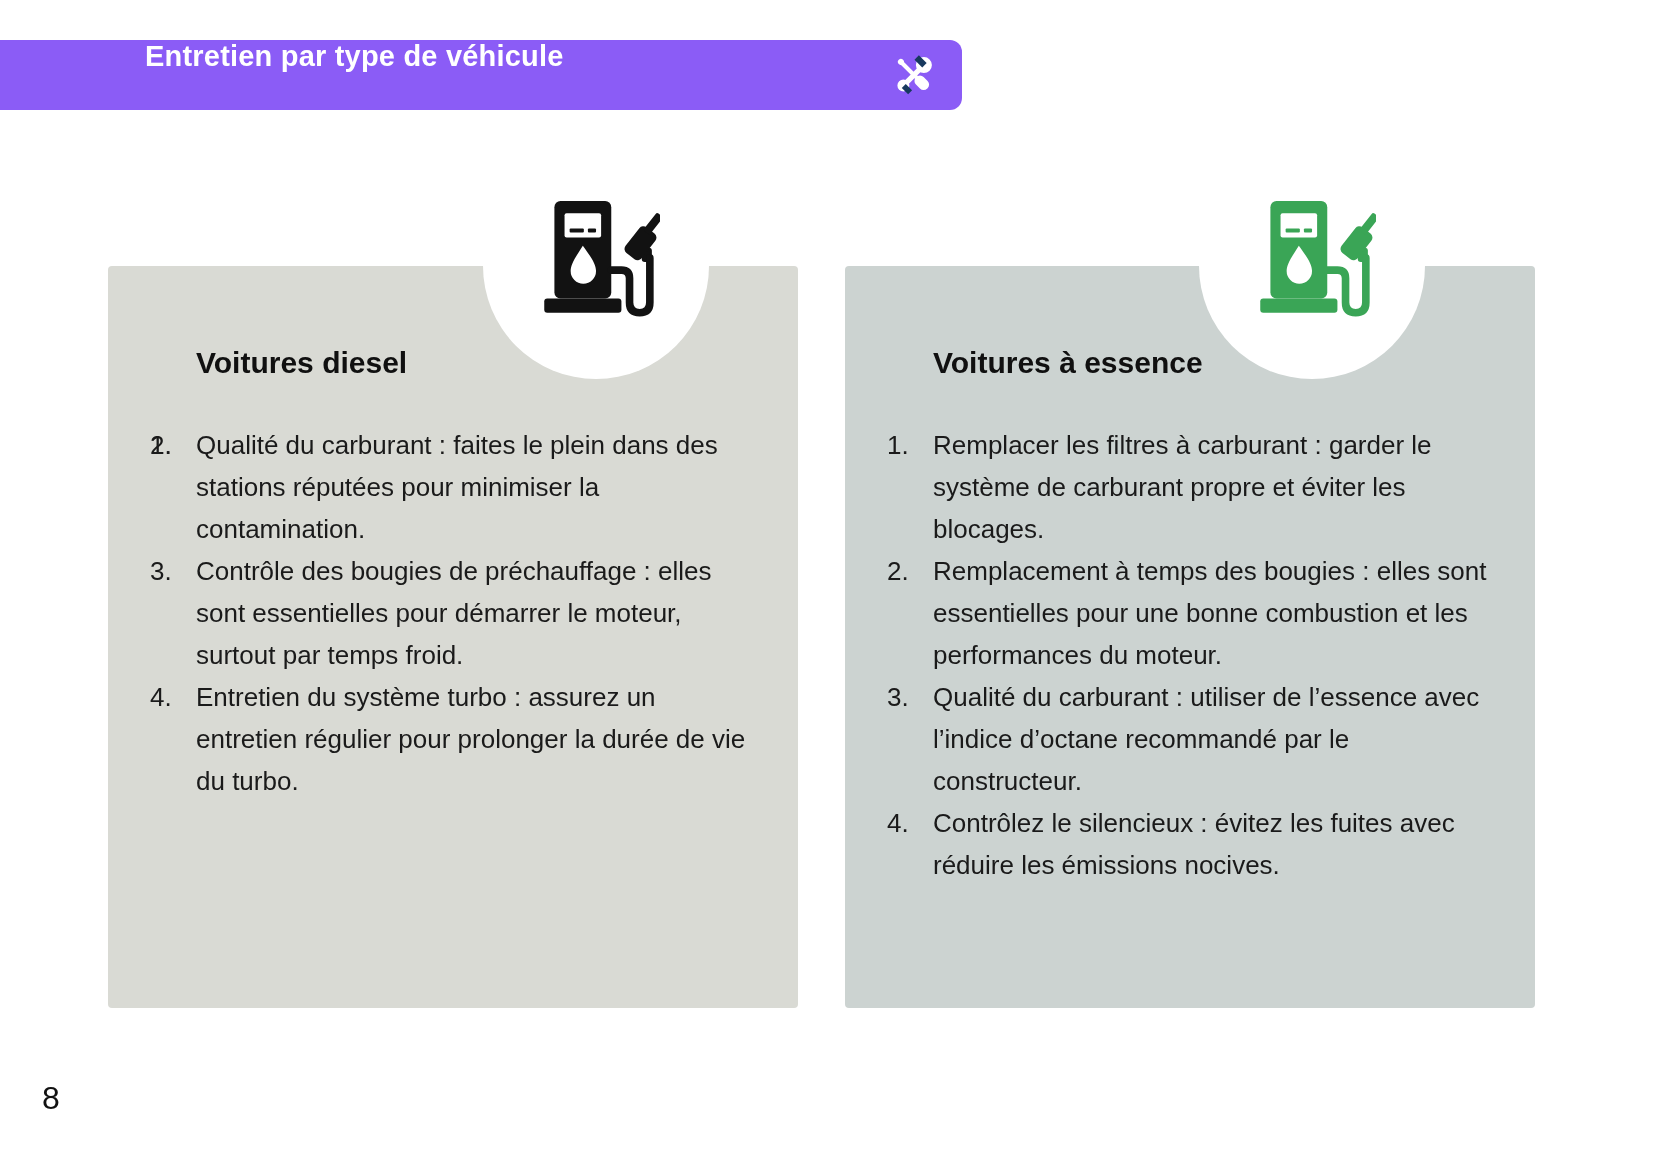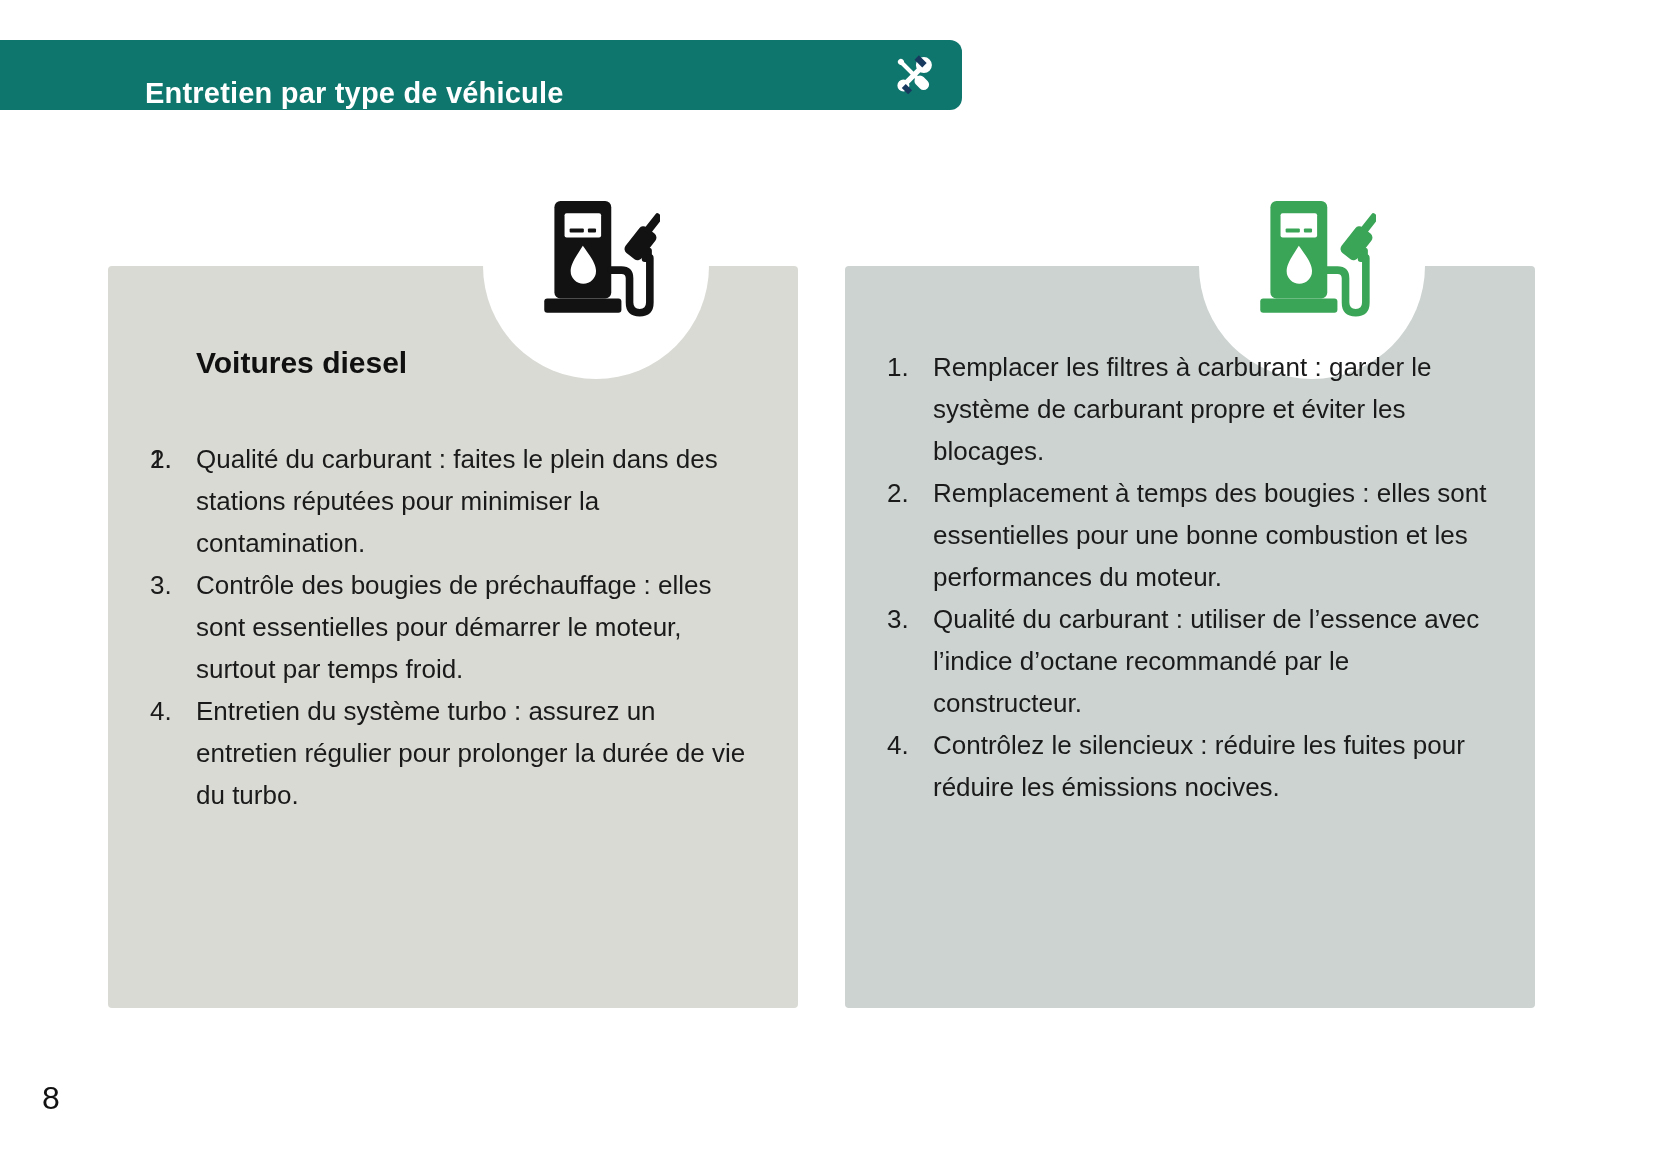--- a/index.html
+++ b/index.html
@@ -7,23 +7,23 @@
     width:1653px;height:1165px;
     background:#ffffff;
     font-family:"Liberation Sans", sans-serif;
     position:relative;overflow:hidden;
     color:#1a1a1a;
   }
   
   .title-bar{
     position:absolute;left:0;top:40px;
     width:962px;height:70px;
-    background:#0f766e;
+    background:#8b5cf6;
     border-radius:0 12px 12px 0;
-    display:flex;align-items:flex-end;
+    display:flex;align-items:flex-start;
   }
   .title-bar h1{
     margin:0 0 0 145px;
     font-size:29px;font-weight:bold;color:#ffffff;
     letter-spacing:.2px;
   }
   .tools-wrap{
     position:absolute;right:22px;top:9px;width:52px;height:52px;
   }
   .tools-wrap svg{width:52px;height:52px;display:block;}
@@ -41,21 +41,21 @@
     background:#ffffff;
   }
   .card-diesel .notch{left:375px;}
   .card-essence .notch{left:354px;}
   .pump-wrap{position:absolute;left:45px;top:44px;width:132px;height:132px;}
   .pump-wrap svg{width:132px;height:132px;display:block;}
   .pump-diesel{color:#121212;}
   .pump-essence{color:#3aa556;}
   .card-content{padding:80px 40px 0 88px;}
   .card-content h2{
-    margin:0 0 58px;
+    margin:0 0 44px;
     font-size:30px;font-weight:bold;color:#101010;
   }
   ol.tips{list-style:none;margin:0;padding:0;}
   ol.tips li{
     position:relative;
     font-size:26px;line-height:42px;
     max-width:556px;
     color:#1a1a1a;
   }
   ol.tips .num{position:absolute;left:-46px;}
@@ -155,34 +155,35 @@
         </g>
         <path d="M82 72 h10 q8 0 8 8 v24 q0 10 10 10 q10 0 10 -10 V60" fill="none" stroke="currentColor" stroke-width="7.5" stroke-linecap="round"></path>
         <rect x="36" y="16" width="36" height="24" rx="2" fill="#ffffff"></rect>
         <rect x="41" y="31" width="14" height="4" rx="1" fill="currentColor"></rect>
         <rect x="59" y="31" width="8" height="4" rx="1" fill="currentColor"></rect>
         <path d="M54 48 C47 59 42 66 42 73 a12.5 12.5 0 0 0 25 0 C67 66 62 59 54 48 Z" fill="#ffffff"></path>
       </svg>
     </span>
   </div>
   <div class="card-content">
+    <h2>Voitures à essence</h2>
     <ol class="tips">
       <li>
         <span class="num">1.</span>
         <span>Remplacer les filtres à carburant : garder le système de carburant propre et éviter les blocages.</span>
       </li>
       <li>
         <span class="num">2.</span>
         <span>Remplacement à temps des bougies : elles sont essentielles pour une bonne combustion et les performances du moteur.</span>
       </li>
       <li>
         <span class="num">3.</span>
         <span>Qualité du carburant : utiliser de l’essence avec l’indice d’octane recommandé par le constructeur.</span>
       </li>
       <li>
         <span class="num">4.</span>
-        <span>Contrôlez le silencieux : réduire les fuites pour réduire les émissions nocives.</span>
+        <span>Contrôlez le silencieux : évitez les fuites avec réduire les émissions nocives.</span>
       </li>
     </ol>
   </div>
 </section>
 
 <div class="page-number">8</div>
 
 </body></html>

